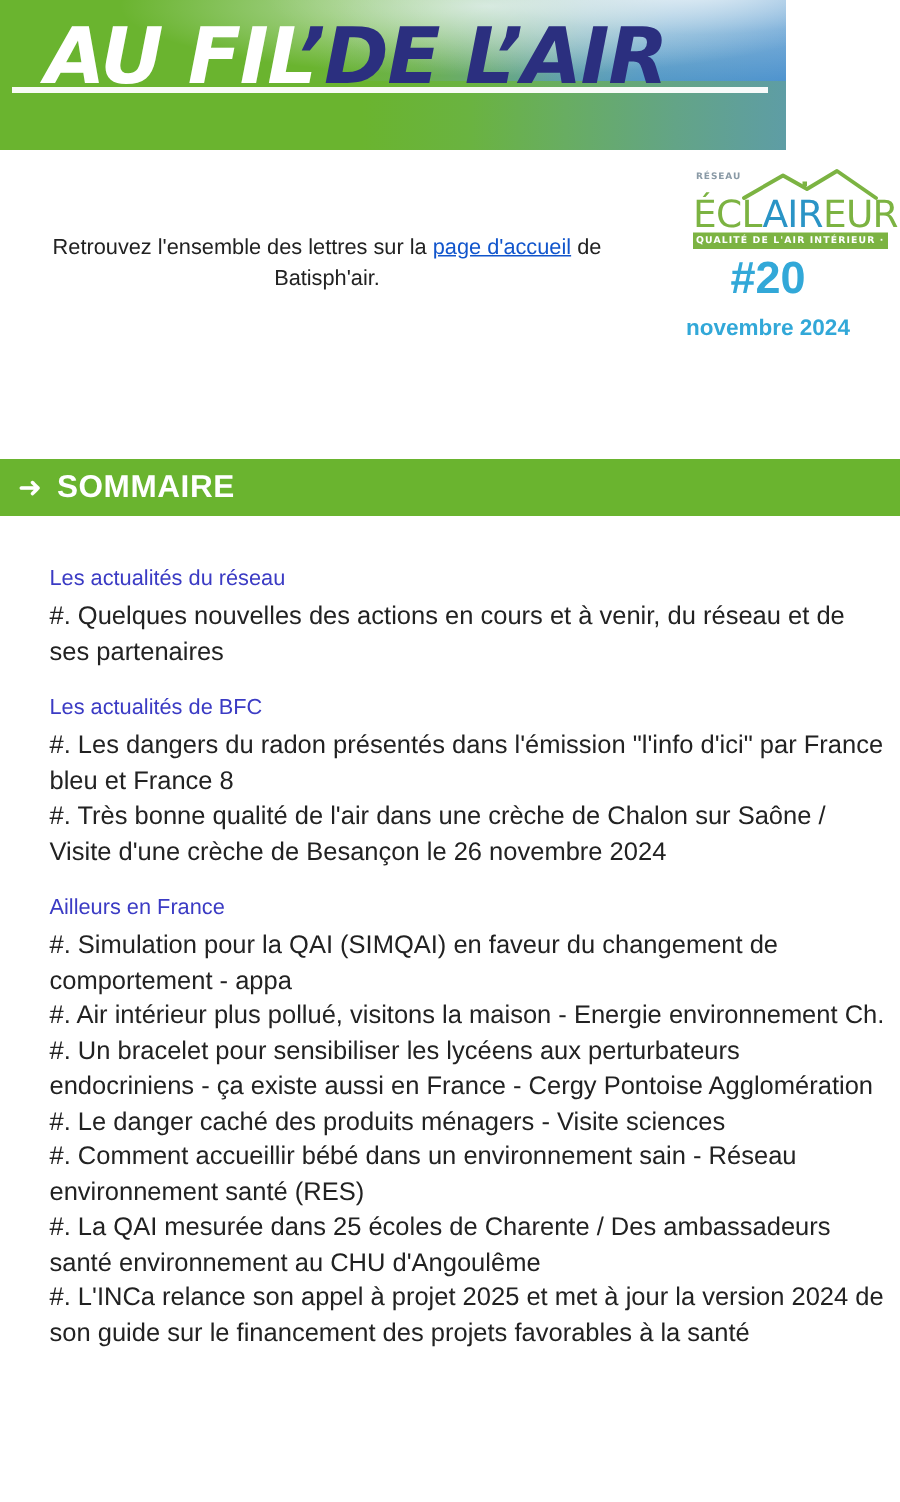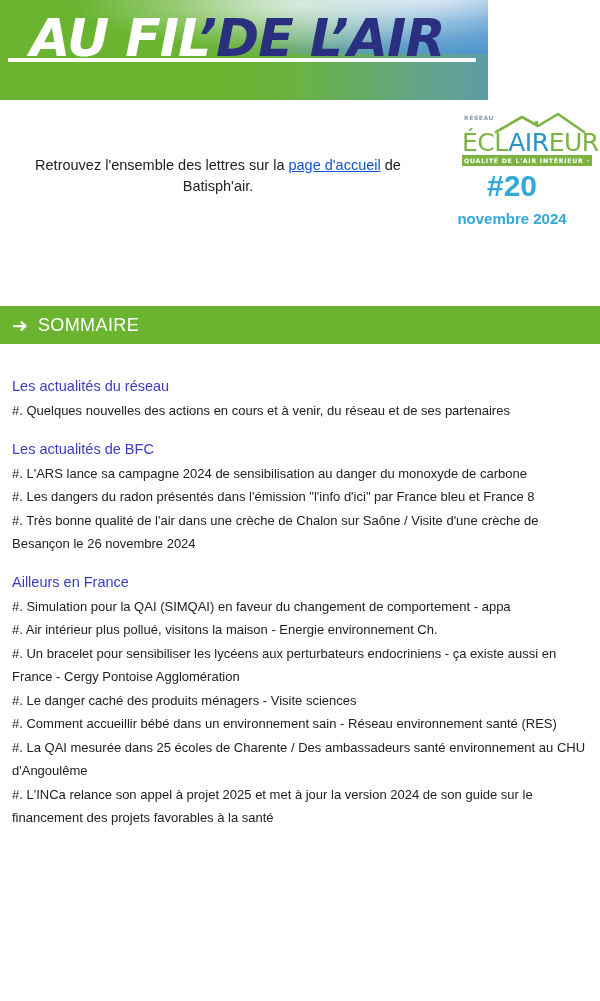--- a/index.html
+++ b/index.html
@@ -16,20 +16,21 @@
     position: relative;
   }
 
   
   .masthead {
     position: relative;
     width: 488px;
     height: 100px;
     overflow: hidden;
     background: #d946ef;
+    padding-left: 36px;
   }
   .masthead-sky {
     position: absolute;
     inset: 0;
     background:
       radial-gradient(120% 150% at 88% -10%, rgba(255,255,255,0.85) 0%, rgba(255,255,255,0.25) 22%, rgba(255,255,255,0) 46%),
       radial-gradient(90% 90% at 62% 4%, rgba(236,246,252,0.75) 0%, rgba(236,246,252,0) 52%),
       linear-gradient(112deg,
         #6ab42f 0%,
         #6ab42f 40%,
@@ -177,41 +178,42 @@
   }
   .section-bar-arrow {
     color: #ffffff;
     font-size: 19px;
     line-height: 19px;
     margin-right: 10px;
     font-family: "DejaVu Sans", sans-serif;
   }
   .section-bar-title {
     color: #ffffff;
-    font-size: 18px;
-    font-weight: normal;
+    font-size: 21px;
+    font-weight: bold;
     letter-spacing: .4px;
     line-height: 24px;
   }
 
   
   .sommaire {
     padding: 30px 10px 0 12px;
+    margin-left: 21px;
   }
   .group { margin-bottom: 14px; }
   .group:last-child { margin-bottom: 0; }
   .group-heading {
     color: #3b3bc4;
     font-size: 14.5px;
     line-height: 24px;
     margin: 0 0 1px 0;
     font-weight: normal;
   }
   .group-item {
-    font-size: 13px;
+    font-size: 17px;
     line-height: 23.5px;
     color: #222222;
   }
 </style>
 </head>
 <body>
 
 <header class="masthead">
   <div class="masthead-sky"></div>
   <div class="masthead-green"></div>
@@ -246,21 +248,20 @@
 </div>
 
 <main class="sommaire">
   <div id="groups-root">
       <div class="group">
         <div class="group-heading">Les actualités du réseau</div>
         <div class="group-item">#. Quelques nouvelles des actions en cours et à venir, du réseau et de ses partenaires</div>
       </div>
       <div class="group">
         <div class="group-heading">Les actualités de BFC</div>
-        <div class="group-item">#. L'ARS lance sa campagne 2024 de sensibilisation au danger du monoxyde de carbone</div>
         <div class="group-item">#. Les dangers du radon présentés dans l'émission "l'info d'ici" par France bleu et France 8</div>
         <div class="group-item">#. Très bonne qualité de l'air dans une crèche de Chalon sur Saône / Visite d'une crèche de Besançon le 26 novembre 2024</div>
       </div>
       <div class="group">
         <div class="group-heading">Ailleurs en France</div>
         <div class="group-item">#. Simulation pour la QAI (SIMQAI) en faveur du changement de comportement - appa</div>
         <div class="group-item">#. Air intérieur plus pollué, visitons la maison - Energie environnement Ch.</div>
         <div class="group-item">#. Un bracelet pour sensibiliser les lycéens aux perturbateurs endocriniens - ça existe aussi en France - Cergy Pontoise Agglomération</div>
         <div class="group-item">#. Le danger caché des produits ménagers - Visite sciences</div>
         <div class="group-item">#. Comment accueillir bébé dans un environnement sain - Réseau environnement santé (RES)</div>

